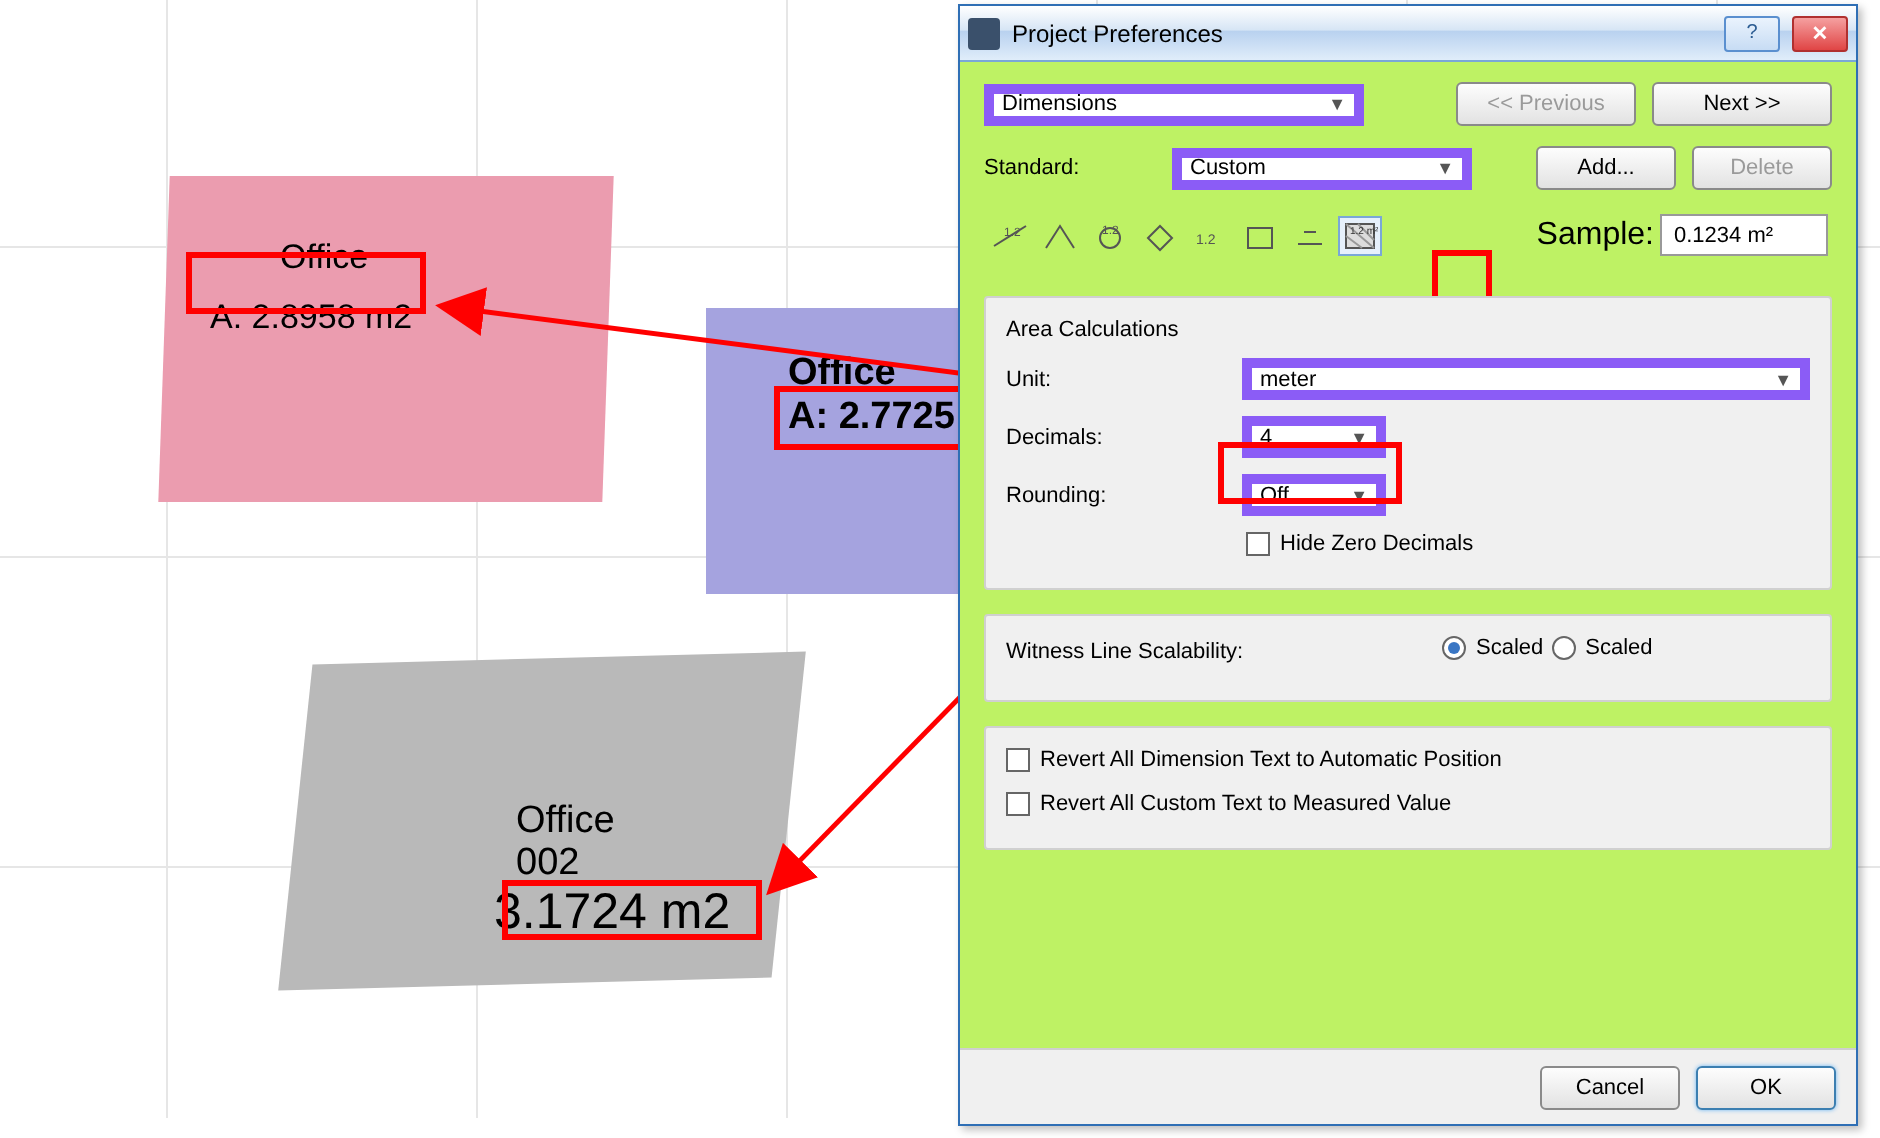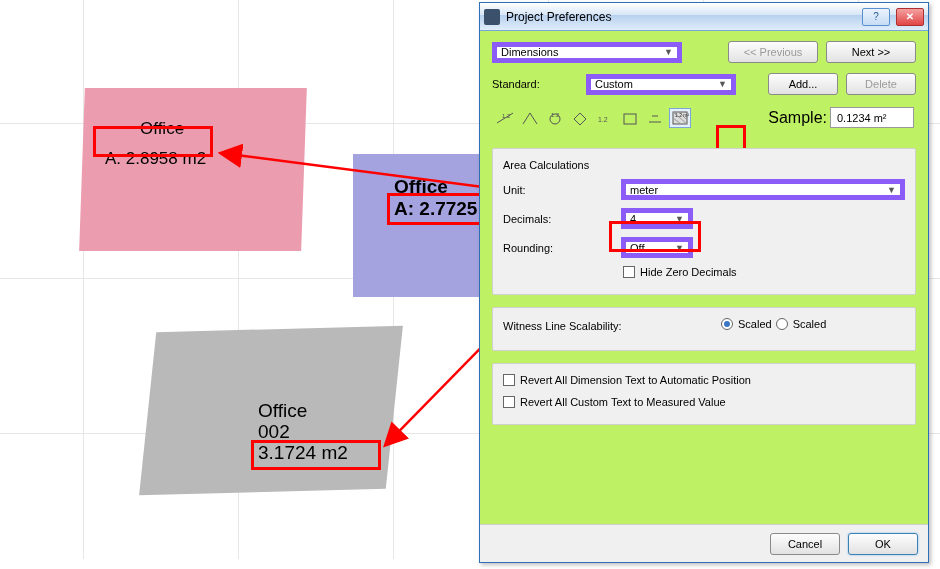--- a/index.html
+++ b/index.html
@@ -97,21 +97,21 @@
   <div class="room gray"></div>
 
   <div class="room-label" style="left:140px; top:120px;">Office</div>
   <div class="room-label" style="left:105px; top:138px;margin-top:12px;">A: 2.8958 m2</div>
 
   <div class="room-label" style="left:394px; top:177px; font-size:19px; font-weight:600;">Office</div>
   <div class="room-label" style="left:394px; top:199px; font-size:19px; font-weight:600;">A: 2.7725</div>
 
   <div class="room-label" style="left:258px; top:401px; font-size:19px;">Office
 002</div>
-  <div class="room-label" style="left:258px; top:443px; font-size:19px;">3.1724 m2</div>
+  <div class="room-label" style="left:247px; top:443px; font-size:25px;">3.1724 m2</div>
 
   <div class="highlight-box" style="left:93px; top:126px; width:120px; height:31px;"></div>
   <div class="highlight-box" style="left:387px; top:193px; width:102px; height:32px;"></div>
   <div class="highlight-box" style="left:251px; top:440px; width:130px; height:30px;"></div>
 
   <svg class="arrow" viewBox="0 0 940 569">
     <defs>
       <marker id="ah" markerWidth="10" markerHeight="10" refX="8" refY="5" orient="auto">
         <path d="M0,0 L10,5 L0,10 z" fill="#ff0000"></path>
       </marker>

